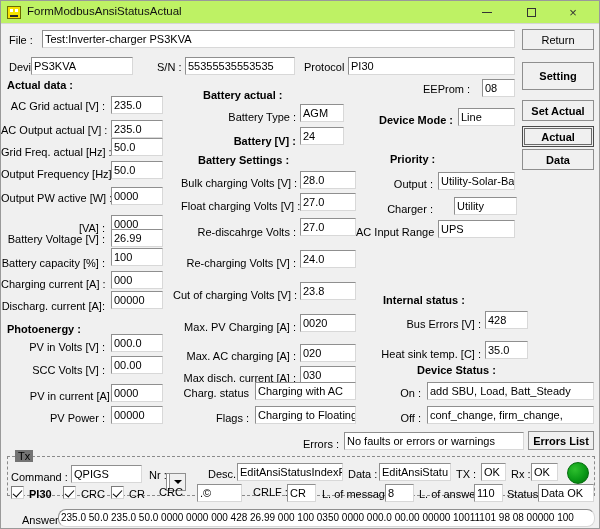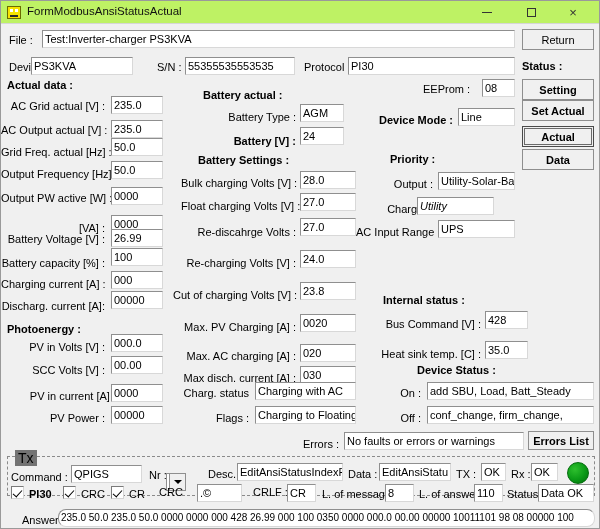--- a/index.html
+++ b/index.html
@@ -166,21 +166,21 @@
   
   .group {
     position: absolute;
     border: 1px dashed #8a8a8a;
     box-sizing: border-box;
   }
   .group-title {
     position: absolute;
     background: #737373;
     padding: 0 3px;
-    font-size: 14px;
+    font-size: 11px;
   }
 
   .led {
     position: absolute;
     width: 22px; height: 22px;
     border-radius: 50%;
     background: radial-gradient(circle at 35% 32%, #2ec02e 0%, #0a9a16 55%, #046c0d 100%);
     border: 1px solid #046c0d;
     box-sizing: border-box;
   }
@@ -216,21 +216,21 @@
   <div class="lbl" style="left:156px; top:60px;">S/N :</div>
   <div class="fld" style="left:184px; top:56px; width:110px;">55355535553535</div>
   <div class="lbl" style="left:303px; top:60px;">Protocol :</div>
   <div class="fld" style="left:347px; top:56px; width:167px;">PI30</div>
 
   <div class="lbl" style="left:422px; top:82px;">EEProm :</div>
   <div class="fld" style="left:481px; top:78px; width:33px;">08</div>
 
   <div class="btn thin" style="left:521px; top:28px; width:72px; height:21px;">Return</div>
   <div class="lbl bold" style="left:521px; top:59px;">Status :</div>
-  <div class="btn" style="left:521px; top:78px; width:72px; height:21px;">Setting</div>
+  <div class="btn" style="left:521px; top:61px; width:72px; height:28px;">Setting</div>
   <div class="btn" style="left:521px; top:99px; width:72px; height:21px;">Set Actual</div>
   <div class="btn focus" style="left:521px; top:125px; width:72px; height:21px;">Actual</div>
   <div class="btn" style="left:521px; top:148px; width:72px; height:21px;">Data</div>
 
   <div class="lbl bold" style="left:6px; top:78px;">Actual  data :</div>
 
   <div class="lbl r" style="left:0px; top:99px; width:104px;">AC Grid actual [V] :</div>
   <div class="fld" style="left:110px; top:95px; width:52px;">235.0</div>
 
   <div class="lbl r" style="left:0px; top:123px; width:104px;">AC Output actual [V] :</div>
@@ -314,27 +314,27 @@
 
   <div class="lbl bold r" style="left:372px; top:113px; width:80px;">Device Mode :</div>
   <div class="fld" style="left:457px; top:107px; width:57px;">Line</div>
 
   <div class="lbl bold" style="left:389px; top:152px;">Priority :</div>
 
   <div class="lbl r" style="left:372px; top:177px; width:60px;">Output :</div>
   <div class="fld" style="left:437px; top:171px; width:77px;">Utility-Solar-Bat</div>
 
   <div class="lbl r" style="left:372px; top:202px; width:60px;">Charger :</div>
-  <div class="fld" style="left:416px; top:196px; width:77px;font-style:italic;">Utility</div>
+  <div class="fld" style="left:453px; top:196px; width:63px;">Utility</div>
 
   <div class="lbl r" style="left:355px; top:225px; width:77px;">AC Input Range :</div>
   <div class="fld" style="left:437px; top:219px; width:77px;">UPS</div>
 
   <div class="lbl bold" style="left:382px; top:293px;">Internal status :</div>
-  <div class="lbl r" style="left:380px; top:317px; width:100px;">Bus Command [V] :</div>
+  <div class="lbl r" style="left:380px; top:317px; width:100px;">Bus Errors [V] :</div>
   <div class="fld" style="left:484px; top:310px; width:43px;">428</div>
   <div class="lbl r" style="left:380px; top:347px; width:100px;">Heat sink temp. [C] :</div>
   <div class="fld" style="left:484px; top:340px; width:43px;">35.0</div>
 
   <div class="lbl bold" style="left:416px; top:363px;">Device Status :</div>
   <div class="lbl r" style="left:370px; top:386px; width:50px;">On :</div>
   <div class="fld" style="left:426px; top:381px; width:167px;">add SBU, Load, Batt_Steady</div>
   <div class="lbl r" style="left:370px; top:411px; width:50px;">Off :</div>
   <div class="fld" style="left:426px; top:405px; width:167px;">conf_change, firm_change,</div>
 

